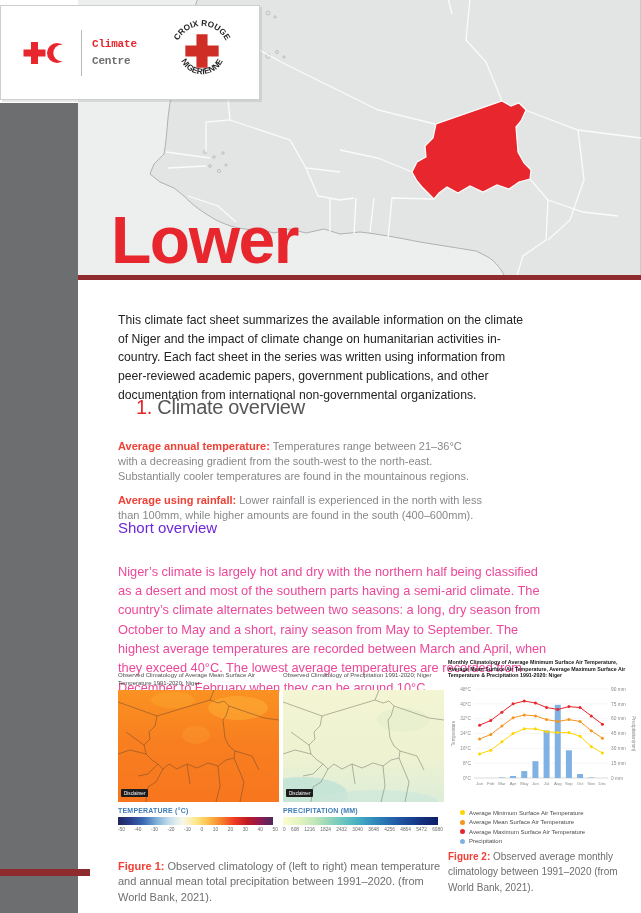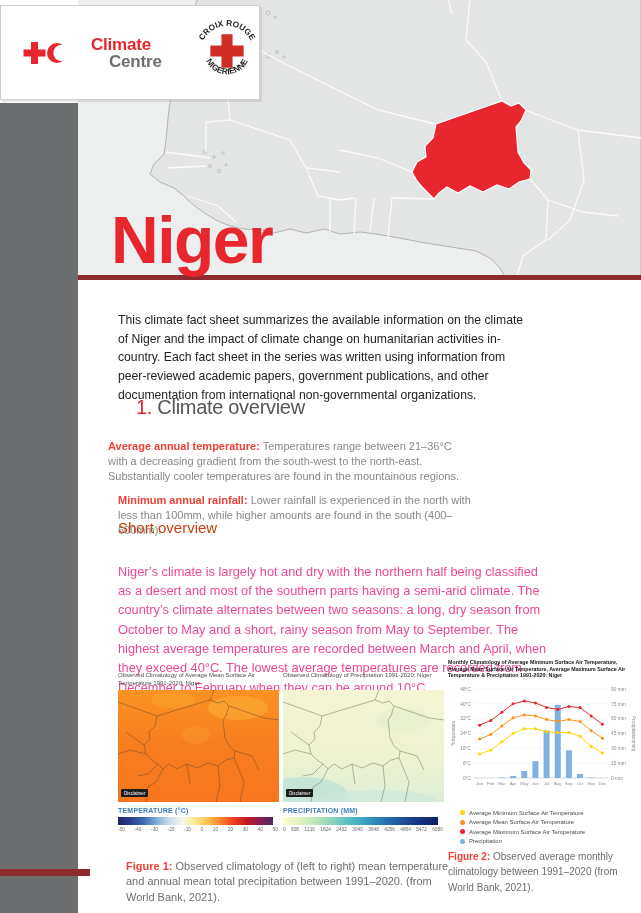--- a/index.html
+++ b/index.html
@@ -9,23 +9,23 @@
   
   .map-header{position:absolute;left:78px;top:0;width:563px;height:277px;background:#edeeee;}
   .map-header svg{display:block;}
 
   
   .logo-box{position:absolute;left:0;top:5px;width:258px;height:93px;background:#fff;
             border:1px solid #cdcecf;box-shadow:2px 2px 0 rgba(120,120,120,.18);
             display:flex;align-items:center;z-index:5;}
   .cc-mark{margin-left:22px;display:flex;align-items:center;}
   .cc-divider{width:1px;height:46px;background:#b7b8b9;margin:0 10px 0 12px;}
-  .cc-name{font-weight:bold;font-size:17px;line-height:17px;letter-spacing:-.2px;}
+  .cc-name{font-weight:bold;font-size:11px;line-height:17px;letter-spacing:-.2px;font-family:Liberation Mono, monospace;}
   .cc-name .l1{color:#e8262d;}
-  .cc-name .l2{color:#6d6e70;margin-left:18px;}
+  .cc-name .l2{color:#6d6e70;}
   .crn-logo{margin-left:28px;}
 
   
   .sidebar{position:absolute;left:0;top:103px;width:78px;height:810px;background:#6d6e70;z-index:2;}
   .sidebar-rot{position:absolute;left:50px;top:418px;width:322px;height:26px;
                transform:rotate(-90deg);transform-origin:0 0;
                display:flex;align-items:center;}
   .sidebar-rot .lbl{color:#fff;font-weight:bold;font-size:17px;letter-spacing:.2px;white-space:nowrap;}
   .sidebar-rot .div{width:5px;height:20px;background:#8f2a2e;margin:0 9px;}
   .sidebar-rot .yr{color:#f1f1f1;font-weight:bold;font-size:17px;}
@@ -35,23 +35,23 @@
   .bottom-bar{position:absolute;left:0;top:869px;width:90px;height:7px;background:#8f2a2e;z-index:4;}
   .country-title{position:absolute;left:111px;top:207px;font-size:66px;font-weight:bold;
                  color:#e8262d;letter-spacing:-1.5px;z-index:4;line-height:1;}
 
   
   .intro{position:absolute;left:118px;top:299px;width:414px;font-size:12.2px;line-height:18.6px;color:#222;}
   .sec-head{position:absolute;left:116px;top:396px;font-size:20px;color:#565659;letter-spacing:-.3px;margin-left:20px;}
   .sec-head .num{color:#e8262d;}
   .kv-para{position:absolute;font-size:11px;line-height:15.2px;color:#87888a;}
   .kv-para .kv-label{color:#ef4136;font-weight:bold;}
-  .temp-para{left:108px;top:428px;width:364px;}
+  .temp-para{left:118px;top:428px;width:364px;}
   .rain-para{left:118px;top:482px;width:372px;}
-  .short-head{position:absolute;left:118px;top:519px;font-size:15px;color:#c2410c;}
+  .short-head{position:absolute;left:118px;top:519px;font-size:15px;color:#6d28d9;}
   .overview{position:absolute;left:118px;top:549px;width:430px;font-size:12.8px;line-height:19.3px;color:#ec4899;}
 
   
   .figcol{position:absolute;top:672px;width:161px;}
   .figcol.f1{left:118px;} .figcol.f2{left:283px;}
   .figcol3{position:absolute;left:448px;top:659px;width:188px;}
   .fig-map-title{font-size:6px;line-height:7.6px;color:#4d4d4d;height:16px;margin-bottom:2px;}
   .fig-chart-title{font-size:5.3px;line-height:6.6px;color:#151515;font-weight:bold;margin-bottom:2px;}
   .map-frame{width:161px;height:112px;position:relative;}
   .disclaimer-chip{position:absolute;left:3px;bottom:5px;background:#1c1c1c;color:#fff;
@@ -60,21 +60,21 @@
   .cb-strip{margin-top:3px;width:155px;height:8px;}
   .cb-ticks{margin-top:2px;width:160px;display:flex;justify-content:space-between;
             font-size:4.8px;color:#6a6a6a;}
   .combo-wrap{background:#fff;}
   .legend{margin:7px 0 0 12px;}
   .leg-row{display:flex;align-items:center;font-size:6px;color:#4a4a4a;margin-bottom:3.5px;}
   .leg-dot{width:5px;height:5px;border-radius:50%;margin-right:4px;flex:0 0 auto;}
 
   
   .caption{position:absolute;font-size:11px;line-height:15.4px;color:#6d6e70;}
-  .cap1{left:118px;top:848px;width:334px;margin-left:8px;}
+  .cap1{left:118px;top:848px;width:334px;}
   .cap2{left:448px;top:839px;width:184px;font-size:10px;}
   .caption .cap-label{color:#ef4136;font-weight:bold;}
 </style>
 </head>
 <body>
 
 <div class="page">
 
   <div class="map-header">
     <svg width="563" height="277" viewBox="0 0 563 277">
@@ -155,30 +155,30 @@
   </div>
 
   <div class="sidebar"></div>
   <div class="sidebar-rot">
     <span class="lbl">Climate fact sheet</span>
     <span class="div"></span>
     <span class="yr">2024</span>
   </div>
 
   <div class="red-rule"></div>
-  <div class="country-title">Niger</div>
+  <div class="country-title">Lower</div>
   <div class="bottom-bar"></div>
 
   <p class="intro">This climate fact sheet summarizes the available information on the climate of Niger and the impact of climate change on humanitarian activities in-country. Each fact sheet in the series was written using information from peer-reviewed academic papers, government publications, and other documentation from international non-governmental organizations.</p>
 
   <div class="sec-head"><span class="num">1.</span><span> Climate overview</span></div>
 
   <p class="kv-para temp-para"><span class="kv-label">Average annual temperature:</span><span> Temperatures range between 21–36°C with a decreasing gradient from the south-west to the north-east. Substantially cooler temperatures are found in the mountainous regions.</span></p>
 
-  <p class="kv-para rain-para"><span class="kv-label">Minimum annual rainfall:</span><span> Lower rainfall is experienced in the north with less than 100mm, while higher amounts are found in the south (400–600mm).</span></p>
+  <p class="kv-para rain-para"><span class="kv-label">Average using rainfall:</span><span> Lower rainfall is experienced in the north with less than 100mm, while higher amounts are found in the south (400–600mm).</span></p>
 
   <div class="short-head">Short overview</div>
   <p class="overview">Niger’s climate is largely hot and dry with the northern half being classified as a desert and most of the southern parts having a semi-arid climate. The country’s climate alternates between two seasons: a long, dry season from October to May and a short, rainy season from May to September. The highest average temperatures are recorded between March and April, when they exceed 40°C. The lowest average temperatures are recorded from December to February when they can be around 10°C.</p>
 
   <div class="figcol f1">
     <div class="fig-map-title">Observed Climatology of Average Mean Surface Air Temperature 1991-2020; Niger</div>
     <div class="map-frame">
       <svg width="161" height="112" viewBox="0 0 161 112">
         <defs>
           <linearGradient id="tg" x1="0" y1="0" x2="0" y2="1">

